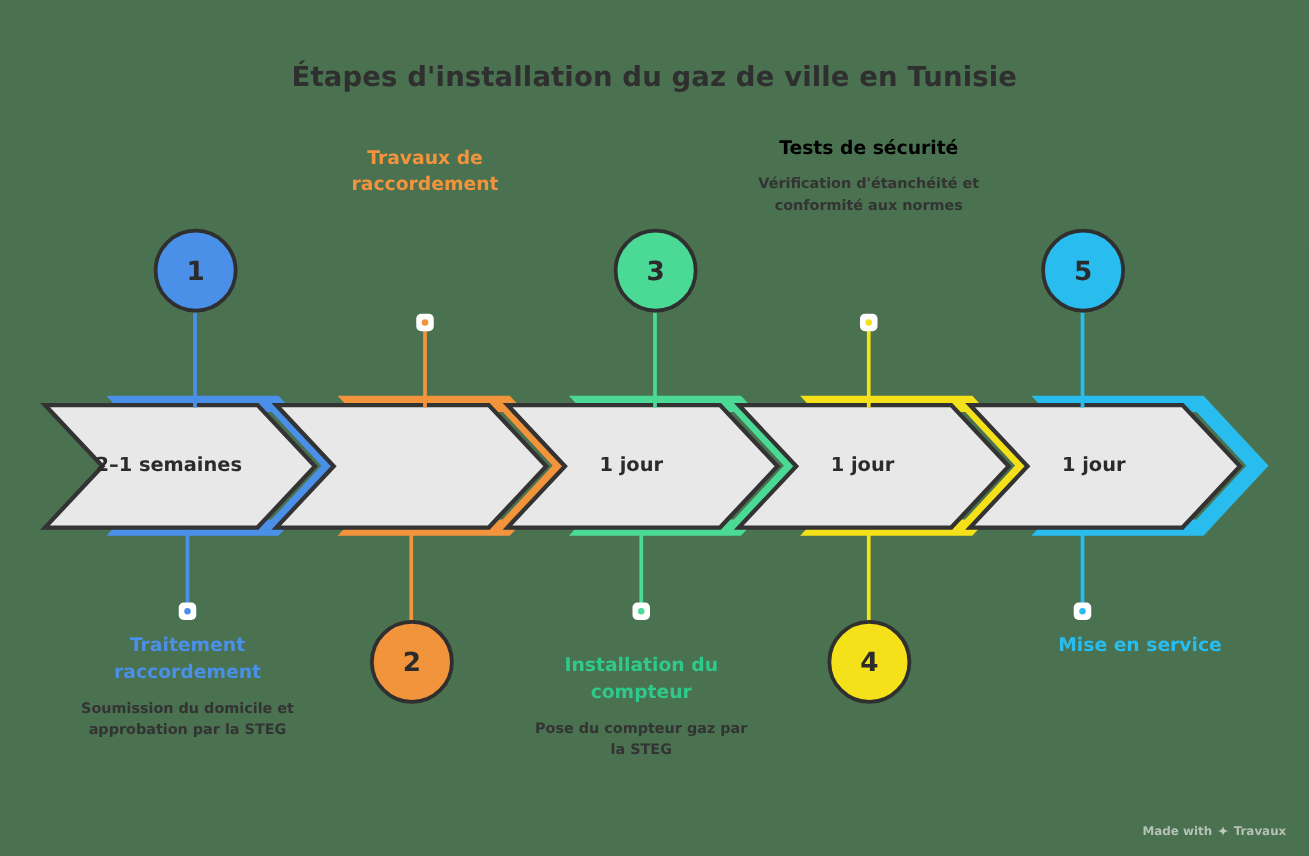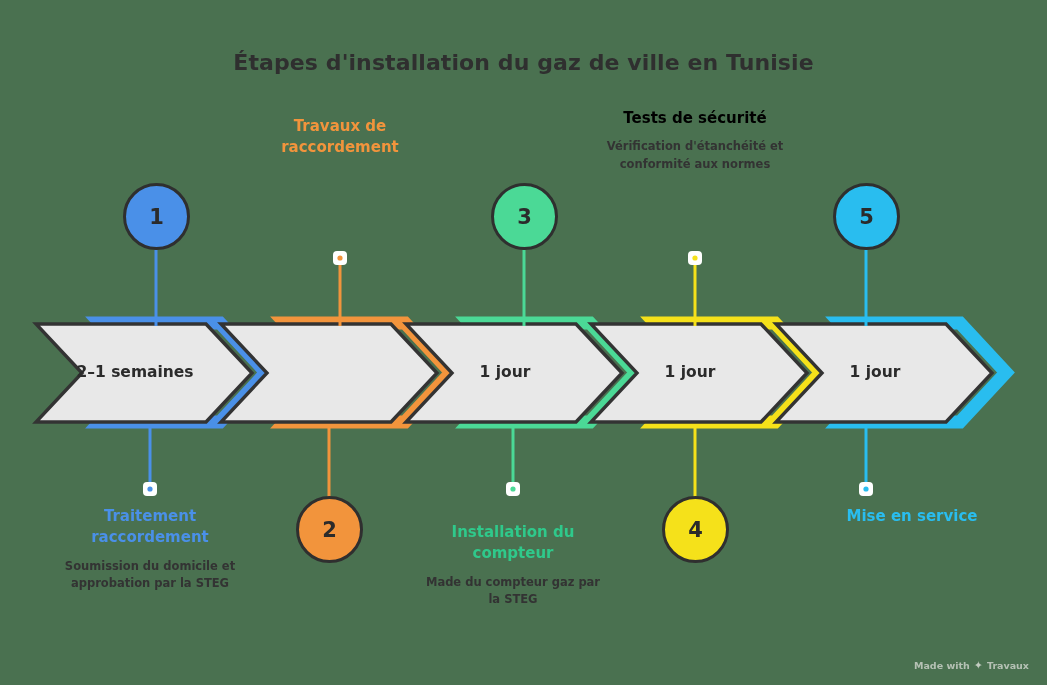--- a/index.html
+++ b/index.html
@@ -170,21 +170,21 @@
     <div class="hdr" style="color:#4a90e8;">Traitement raccordement</div>
     <div class="desc">Soumission du domicile et approbation par la STEG</div>
   </div>
 
   <div class="block" style="left:250px; top:116px; width:180px;">
     <div class="hdr" style="color:#f2943c;">Travaux de raccordement</div>
   </div>
 
   <div class="block" style="left:423px; top:506px; width:180px;">
     <div class="hdr" style="color:#2fc98b;margin-top:16px;">Installation du compteur</div>
-    <div class="desc">Made du compteur gaz par la STEG</div>
+    <div class="desc">Pose du compteur gaz par la STEG</div>
   </div>
 
   <div class="block" style="left:605px; top:108px; width:180px;">
     <div class="hdr" style="color:#000000;">Tests de sécurité</div>
     <div class="desc">Vérification d'étanchéité et conformité aux normes</div>
   </div>
 
   <div class="block" style="left:822px; top:506px; width:180px;">
     <div class="hdr" style="color:#29bdef;">Mise en service</div>
   </div>

